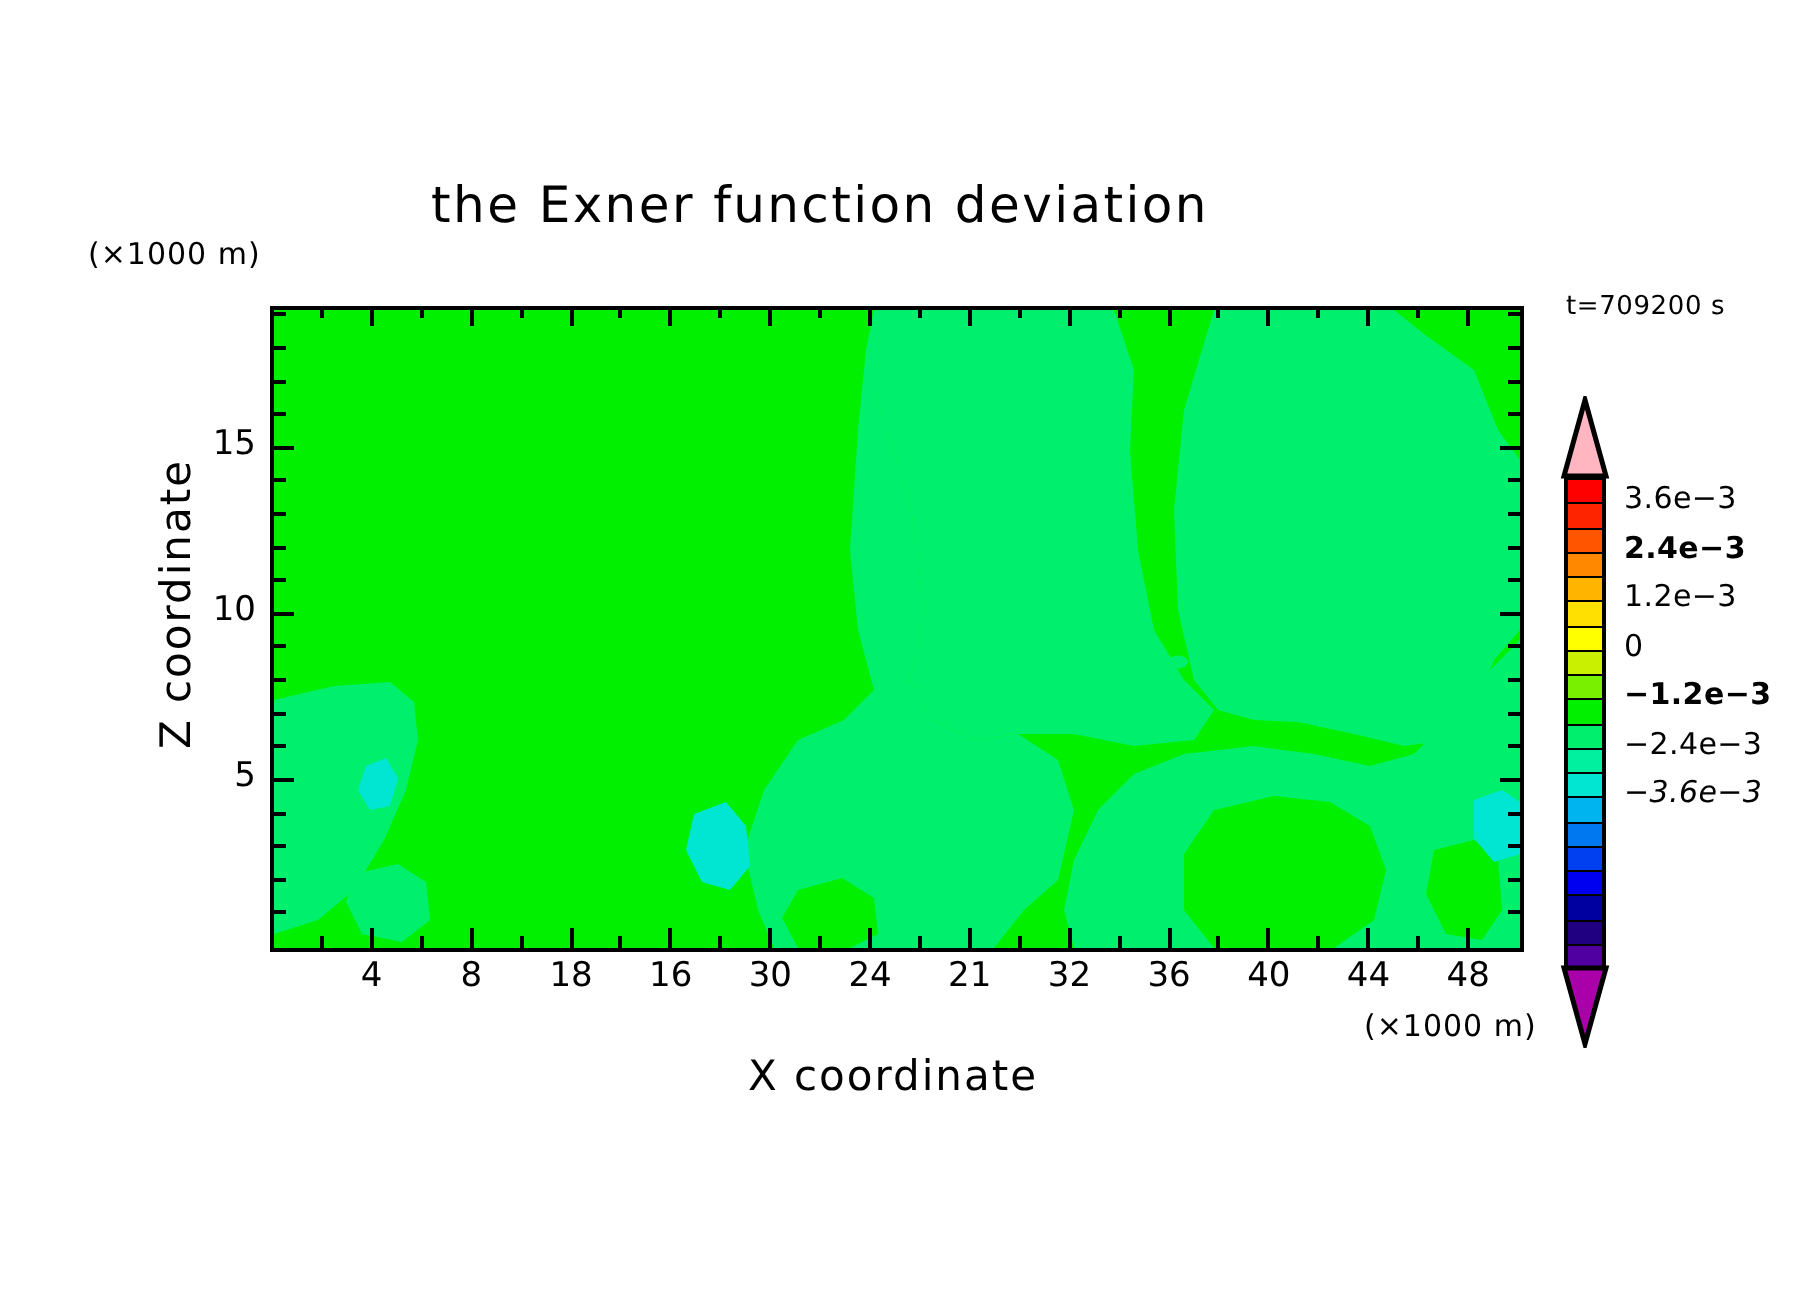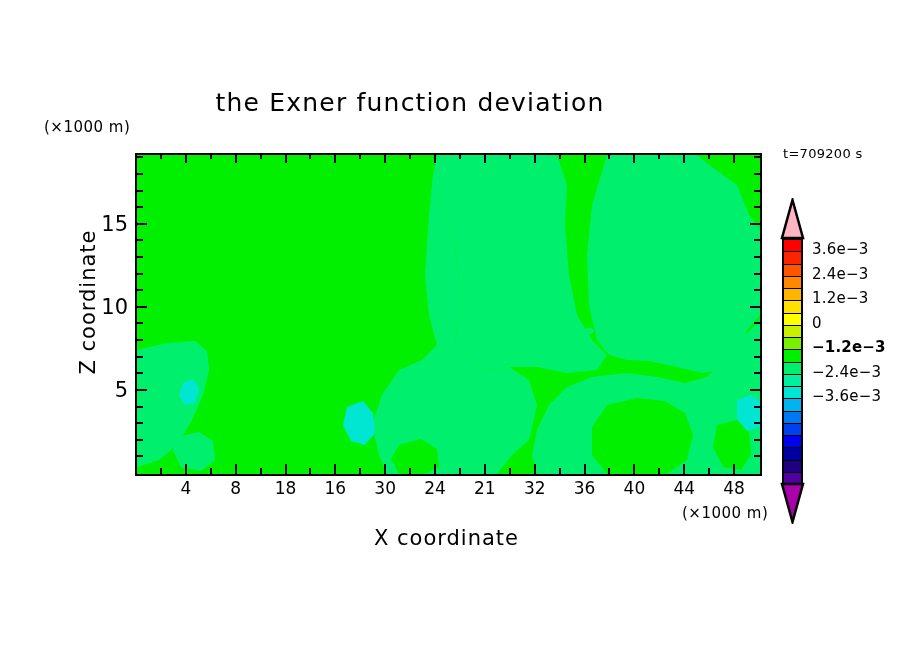--- a/index.html
+++ b/index.html
@@ -71,21 +71,21 @@
   }
   .xtick-label {
     position: absolute;
     font-size: 17px;
     text-align: center;
     width: 40px;
     top: 478px;
   }
   .ytick-label {
     position: absolute;
-    font-size: 21px;
+    font-size: 17px;
     text-align: right;
     width: 40px;
     left: 88px;
   }
   .cb-label {
     position: absolute;
     left: 812px;
     font-size: 15px;
     letter-spacing: 0.2px;
     white-space: nowrap;
@@ -310,19 +310,19 @@
     <div class="cb-band" style="background: rgb(0, 0, 240); height: 12.25px;"></div>
     <div class="cb-band" style="background: rgb(0, 0, 160); height: 12.25px;"></div>
     <div class="cb-band" style="background: rgb(32, 0, 128); height: 12.25px;"></div>
     <div class="cb-band" style="background: rgb(80, 0, 160); height: 12.25px;"></div>
   </div>
 <svg id="cb-bottom-arrow" style="position:absolute;left:776px;top:482px;" width="33" height="42">
     <path d="M6,2 L27,2 L16.5,40 Z" fill="#AA00AA" stroke="#000" stroke-width="2.5" stroke-linejoin="miter"></path>
   </svg>
 <div id="cb-labels">
     <div class="cb-label" style="top: 240.25px;">3.6e−3</div>
-    <div class="cb-label" style="top: 264.75px;">2.4e−3</div>
+    <div class="cb-label" style="top: 264.75px; font-weight: bold;">2.4e−3</div>
     <div class="cb-label" style="top: 289.25px;">1.2e−3</div>
     <div class="cb-label" style="top: 313.75px;">0</div>
     <div class="cb-label" style="top: 338.25px; font-weight: bold;">−1.2e−3</div>
     <div class="cb-label" style="top: 362.75px;">−2.4e−3</div>
-    <div class="cb-label" style="top: 387.25px;">−3.6e−3</div>
+    <div class="cb-label" style="top: 387.25px; font-style: italic;">−3.6e−3</div>
   </div>
 
 </body></html>

